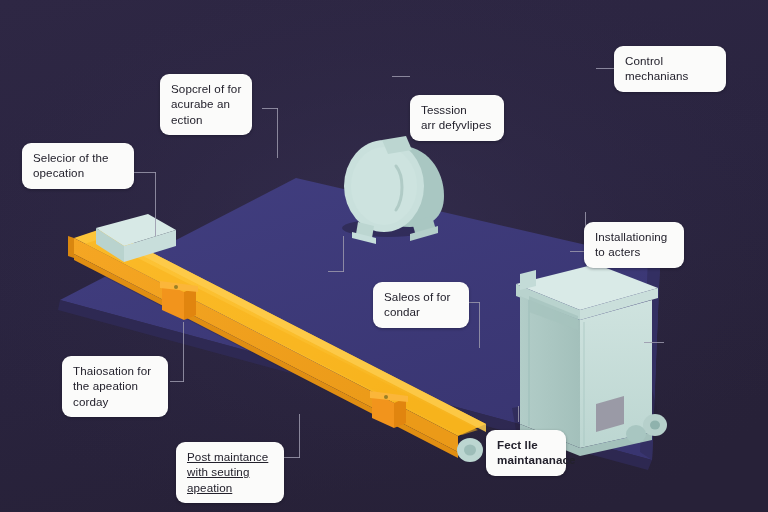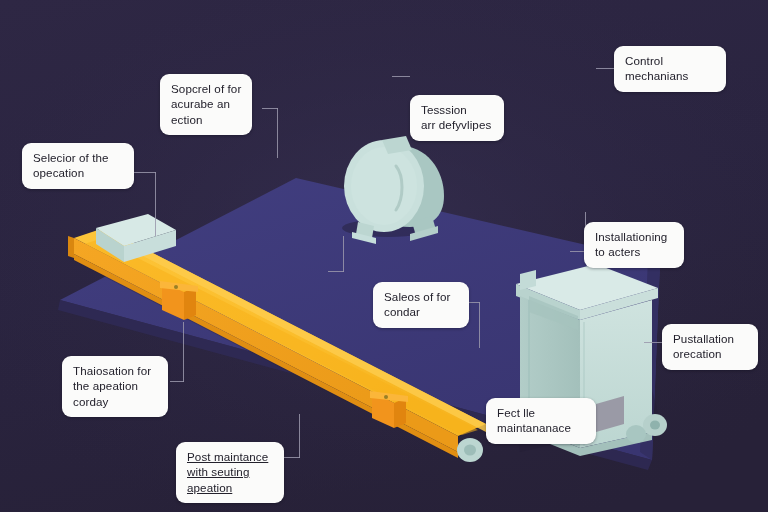--- a/index.html
+++ b/index.html
@@ -252,27 +252,25 @@
   <div class="callout" style="left:614px; top:46px; width:112px;">Control
 mechanians</div>
 
   <div class="callout" style="left:584px; top:222px; width:100px;">Installationing
 to acters</div>
 
 
   <div class="callout" style="left:373px; top:282px; width:96px;">Saleos of for
 condar</div>
 
-  <div class="callout" style="left:662px; top:324px; width:96px;">Pustallation
-orecation</div>
 
   <div class="callout" style="left:62px; top:356px; width:106px;">Thaiosation for
 the apeation
 corday</div>
 
-  <div class="callout" style="left:486px; top:398px; width:110px;">Fect lle
+  <div class="callout" style="left:486px; top:430px; width:80px;font-weight:bold;">Fect lle
 maintananace</div>
 
   <div class="callout" style="left:176px; top:442px; width:108px;text-decoration:underline;">Post maintance
 with seuting
 apeation</div>
 
 </div>
 
 </body></html>

